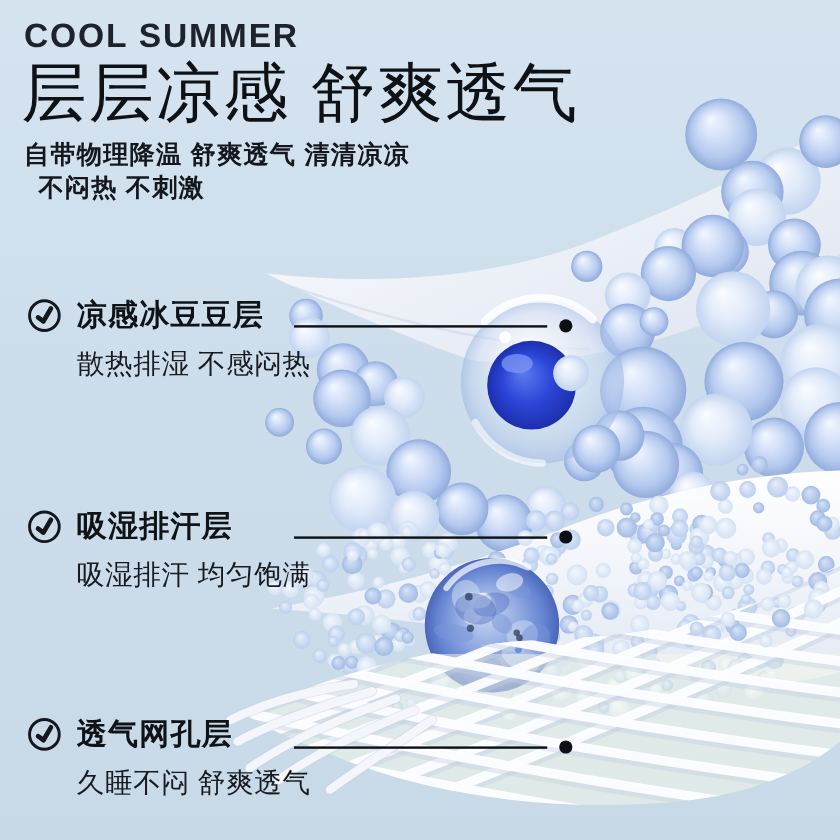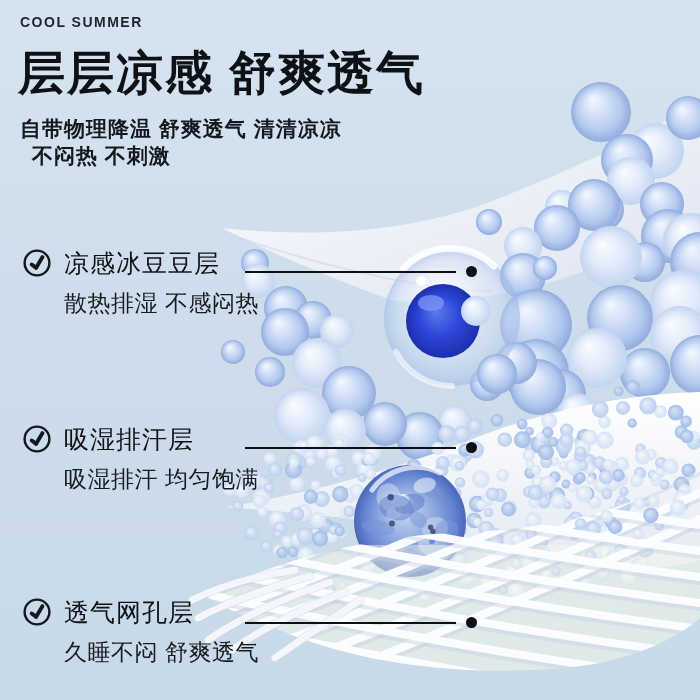--- a/index.html
+++ b/index.html
@@ -7,43 +7,43 @@
   .stage{
     position:relative;width:700px;height:700px;overflow:hidden;
     background:linear-gradient(180deg,#d6e4f0 0%,#cdddeb 45%,#c8d9e7 100%);
   }
   svg.scene{position:absolute;left:0;top:0;width:700px;height:700px;}
 
   .overlay{position:absolute;left:0;top:0;width:700px;height:700px;}
 
   .eyebrow{
     position:absolute;left:20px;top:14px;
-    font-size:14px;font-weight:600;letter-spacing:1.5px;color:#1d232c;
+    font-size:28px;font-weight:600;letter-spacing:1.5px;color:#1d232c;
   }
   .headline{
     position:absolute;left:18px;top:42px;
-    font-size:47px;font-weight:700;letter-spacing:2px;color:#0e1115;
+    font-size:54px;font-weight:400;letter-spacing:2px;color:#0e1115;
     white-space:nowrap;
   }
   .sub{
     position:absolute;left:20px;
     font-size:21px;font-weight:600;letter-spacing:1px;color:#14181e;
     white-space:nowrap;
   }
   .sub1{top:115px;text-align:right;}
   .sub2{top:142px;margin-left:12px;}
 
   .feature{
     position:absolute;left:22px;display:flex;align-items:flex-start;gap:12px;
   }
   .check{width:30px;height:30px;flex:0 0 30px;margin-top:0px;}
   .check circle{fill:none;stroke:#14181e;stroke-width:2.6;}
   .check path{fill:none;stroke:#14181e;stroke-width:4.2;stroke-linecap:round;stroke-linejoin:round;}
   .ft-title{
-    font-size:25px;font-weight:400;letter-spacing:1px;color:#0f1216;
+    font-size:25px;font-weight:700;letter-spacing:1px;color:#0f1216;
     line-height:30px;white-space:nowrap;
   }
   .ft-desc{
     font-size:23px;font-weight:500;letter-spacing:0.5px;color:#171b21;
     line-height:28px;margin-top:11px;white-space:nowrap;
   }
   .leader{
     position:absolute;left:245px;width:211px;height:2px;background:#0c0f14;
   }
   .leader-dot{

